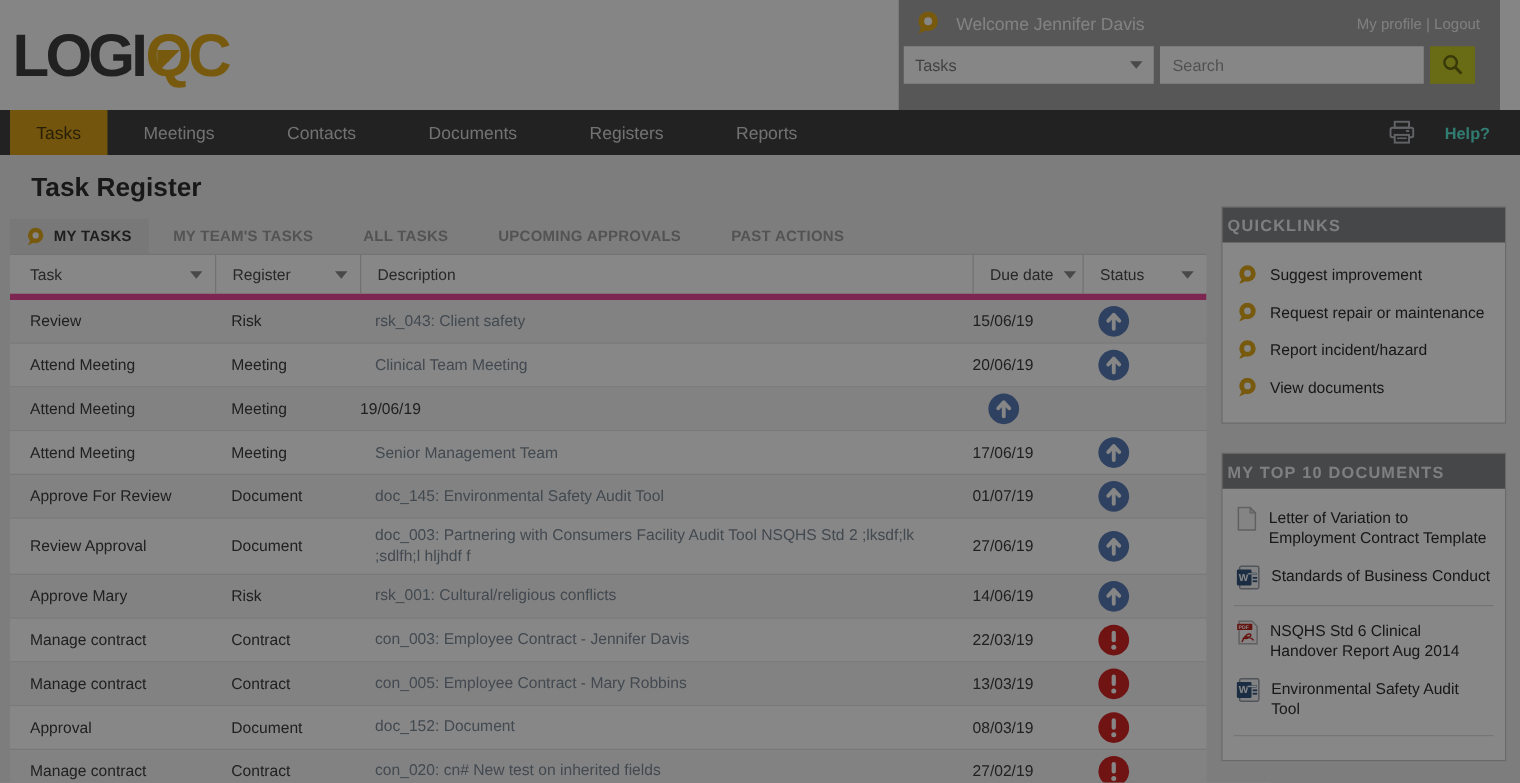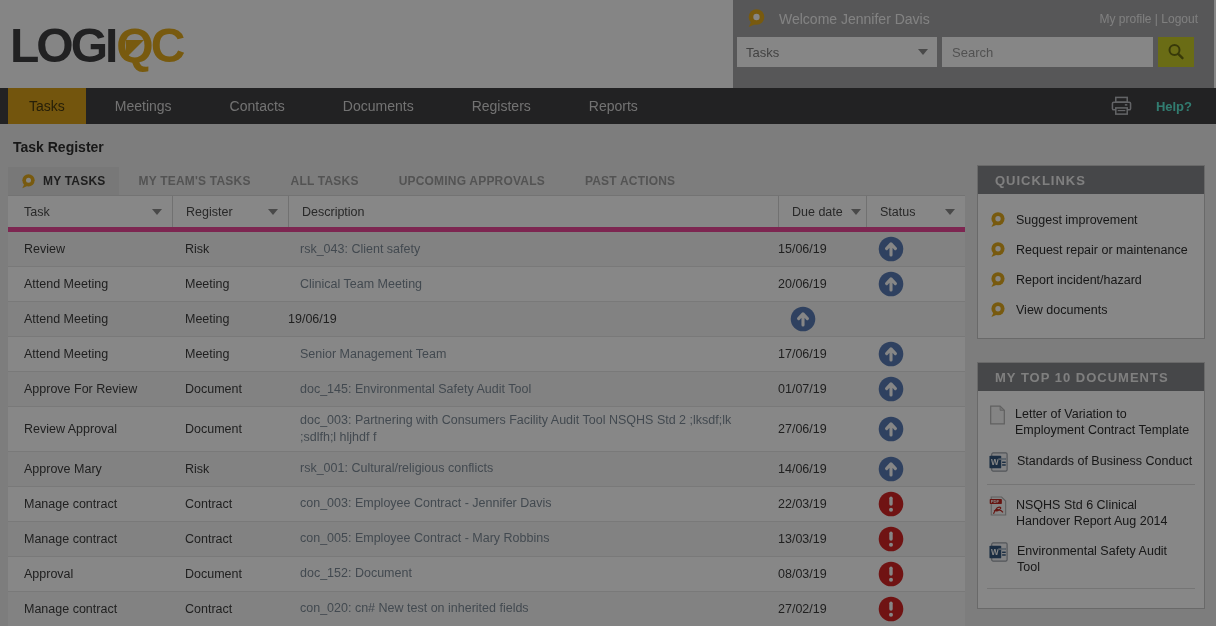--- a/index.html
+++ b/index.html
@@ -8,21 +8,21 @@
     background:#ececec;font-family:"Liberation Sans",sans-serif;
     -webkit-font-smoothing:antialiased;
   }
   
   .topbar{height:88px;background:#fcfcfc;position:relative}
   .logo{position:absolute;left:10px;top:2px;font-weight:900;font-size:48px;
         letter-spacing:-3px;color:#3f3f41;line-height:88px;user-select:none}
   .logo .logo-gold{color:#e2ab1e;position:relative;margin-left:1px}
   .logo .logo-gold::after{content:'';position:absolute;left:10px;bottom:14px;
         width:0;height:0;border:9px solid transparent;border-top-color:#e2ab1e;border-left-color:#e2ab1e}
-  .welcome-panel{position:absolute;top:0;right:2px;width:481px;height:88px;background:#a4a4a6;box-sizing:border-box}
+  .welcome-panel{position:absolute;top:0;right:16px;width:481px;height:88px;background:#a4a4a6;box-sizing:border-box}
   .welcome-row{display:flex;align-items:center;padding:9px 16px 0 14px}
   .welcome-text{color:#f6f6f6;font-size:14px;margin-left:13px}
   .profile-links{margin-left:auto;font-size:12px;color:#f0f0f0}
   .profile-links span{cursor:pointer}
   .search-row{display:flex;align-items:center;gap:5px;padding:9px 14px 0 4px}
   .scope-select{width:200px;height:30px;background:#fdfdfd;display:flex;align-items:center;
         font-size:13px;color:#7d7d7d;padding:0 9px;box-sizing:border-box;cursor:pointer}
   .scope-caret{margin-left:auto;width:0;height:0;border-left:5px solid transparent;
         border-right:5px solid transparent;border-top:6px solid #8a8a8a}
   .search-input{width:211px;height:30px;border:none;background:#fdfdfd;font-size:13px;
@@ -32,21 +32,21 @@
         align-items:center;justify-content:center;cursor:pointer;padding:0}
   
   .nav{height:36px;background:#414042;display:flex;align-items:stretch;padding-left:8px}
   .nav-item{display:flex;align-items:center;padding:0 29px;font-size:14px;color:#d7d7d7;cursor:pointer}
   .nav-item.active{background:#d9a019;color:#4a3c10;padding:0 21px}
   .nav-right{margin-left:auto;display:flex;align-items:center;gap:24px;padding-right:24px}
   .help-link{color:#5eead4;font-weight:bold;font-size:13px;cursor:pointer}
   
   .content{display:flex;padding:0 11px 0 8px;box-sizing:border-box}
   .main-col{width:957px;flex:none}
-  .page-title{font-size:14px;font-weight:bold;color:#2e2e2e;margin:15px 4px 12px;padding-left:1px}
+  .page-title{font-size:21px;font-weight:bold;color:#2e2e2e;margin:15px 16px 12px;padding-left:1px}
   .tabs{display:flex;align-items:stretch;height:28px;border-bottom:1px solid #dadada}
   .tab{display:flex;align-items:center;gap:7px;padding:0 20px;font-size:12px;font-weight:bold;
        color:#9d9d9d;cursor:pointer;letter-spacing:.2px;white-space:nowrap}
   .tab.active{background:#e2e2e2;color:#3a3a3a;padding:0 13px}
   
   .task-table{background:#fff}
   .thead{display:grid;grid-template-columns:164px 116px 490px 88px 1fr;height:31px;
        font-size:12.5px;color:#4c4c4c;border-bottom:5px solid #ec4899;background:#fff}
   .th{display:flex;align-items:center;height:100%;padding-left:13px;box-sizing:border-box;cursor:pointer}
   .th-task{padding-left:16px}
@@ -61,21 +61,21 @@
   .c-task{padding-left:16px;color:#3d3d3d}
   .c-register{padding-left:13px;color:#3d3d3d}
   .c-desc{padding:5px 20px 5px 12px;color:#7e8b97;line-height:1.35}
   .c-due{padding-right:5px;color:#3d3d3d}
   .c-status{padding-left:12px;display:flex;align-items:center}
   .row-stub{height:9px;background:#fff}
   
   .side-col{width:228px;margin-left:auto;padding-top:41px;flex:none}
   .panel{background:#fff;border:1px solid #c7c7c7;margin-bottom:23px}
   .panel-header{background:#85868a;color:#f0f0f0;height:28px;display:flex;align-items:center;
-       padding:0 17px;font-size:13px;font-weight:bold;letter-spacing:1px}
+       padding:0 4px;font-size:13px;font-weight:bold;letter-spacing:1px}
   .ql-list{padding:11px 9px 13px}
   .ql-item{display:flex;align-items:center;gap:10px;padding:7px 3px;font-size:12.5px;color:#2f2f2f;cursor:pointer}
   .doc-list{padding:8px 9px 0}
   .doc-item{display:flex;align-items:flex-start;gap:9px;padding:7px 2px;font-size:12.5px;
        color:#2f2f2f;line-height:1.3;cursor:pointer}
   .doc-item:nth-child(even){border-bottom:1px solid #dedede;padding-bottom:12px;margin-bottom:5px}
   .doc-item svg{flex:none;margin-top:-1px}
   
   .dim-overlay{position:fixed;inset:0;background:rgba(0,0,0,0.47);pointer-events:none;z-index:60}
 </style>

